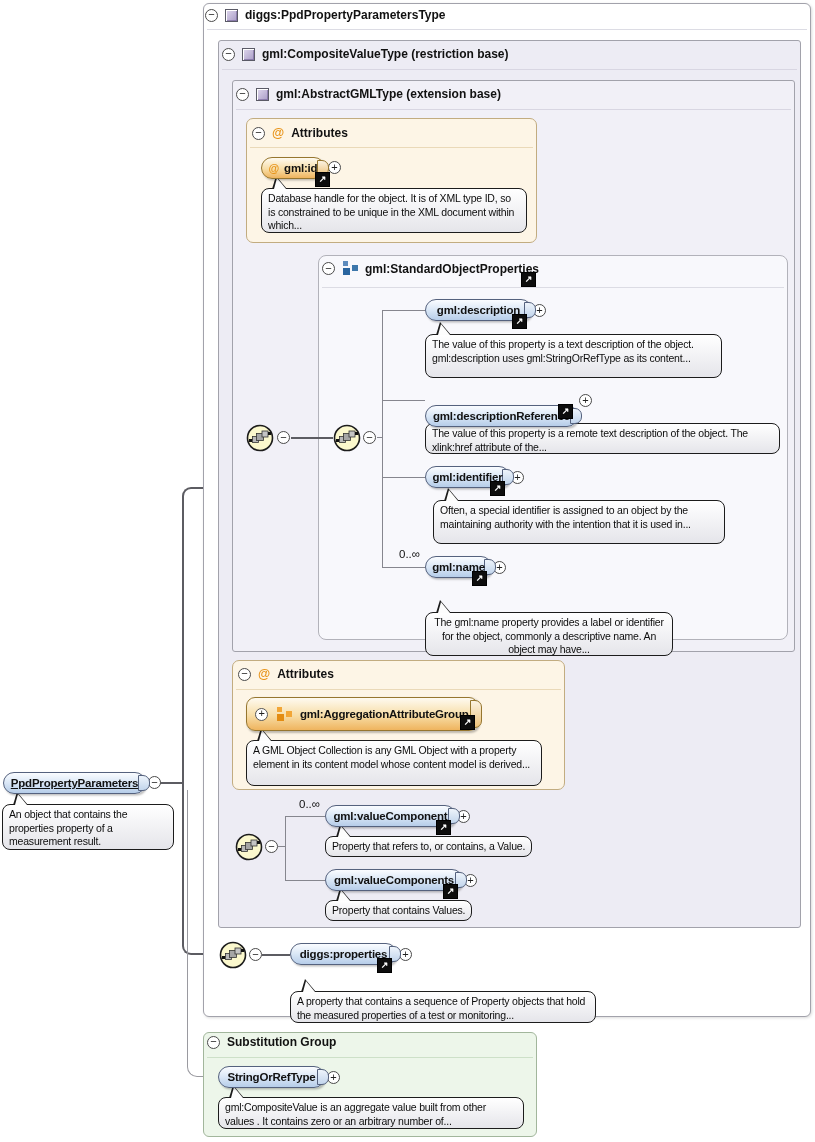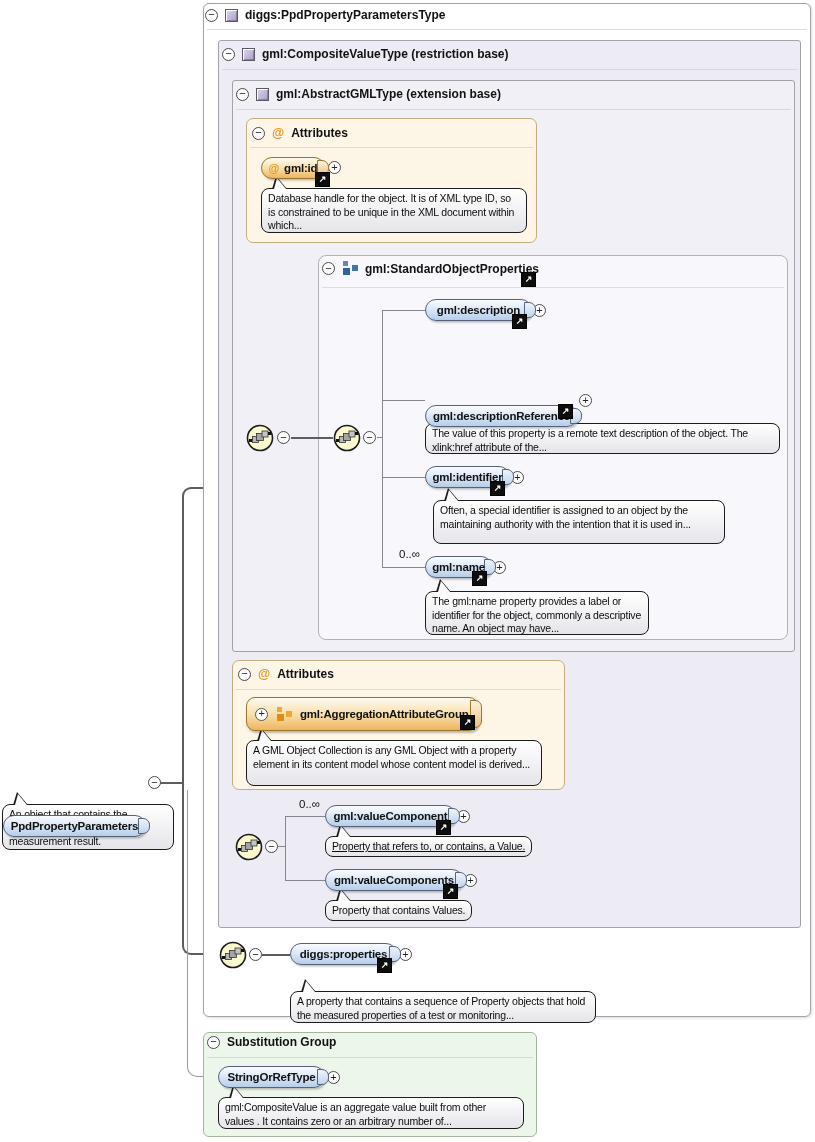--- a/index.html
+++ b/index.html
@@ -132,20 +132,21 @@
   <div class="lnh" style="left:382px;top:310px;width:43px;"></div>
   <div class="lnh" style="left:382px;top:400px;width:43px;"></div>
   <div class="lnh" style="left:382px;top:477px;width:43px;"></div>
   <div class="lnh" style="left:382px;top:567px;width:43px;"></div>
 
   <div class="pill" style="left:425px;top:299px;width:107px;">
     <span>gml:description</span>
   </div>
   <div class="pc" style="position:absolute;left:533px;top:304px;">+</div>
   <div class="arrow" style="left:512px;top:314px;">↗</div>
+  <div class="tip" style="left:425px;top:334px;width:297px;height:44px;">The value of this property is a text description of the object. gml:description uses gml:StringOrRefType as its content...</div>
 
   <div class="pill" style="left:425px;top:405px;width:153px;">
     <span>gml:descriptionReference</span>
   </div>
   <div class="pc" style="position:absolute;left:579px;top:394px;">+</div>
   <div class="arrow" style="left:558px;top:404px;">↗</div>
   <div class="tip" style="left:425px;top:423px;width:355px;height:31px;">The value of this property is a remote text description of the object. The xlink:href attribute of the...</div>
 
   <div class="pill" style="left:425px;top:466px;width:85px;">
     <span>gml:identifier</span>
@@ -153,21 +154,21 @@
   <div class="pc" style="position:absolute;left:511px;top:471px;">+</div>
   <div class="arrow" style="left:490px;top:481px;">↗</div>
   <div class="tip" style="left:425px;top:500px;width:292px;height:44px;margin-left:8px;">Often, a special identifier is assigned to an object by the maintaining authority with the intention that it is used in...</div>
 
   <div class="card" style="left:385px;top:548px;width:35px;">0..∞</div>
   <div class="pill" style="left:425px;top:556px;width:67px;">
     <span>gml:name</span>
   </div>
   <div class="pc" style="position:absolute;left:493px;top:561px;">+</div>
   <div class="arrow" style="left:472px;top:571px;">↗</div>
-  <div class="tip" style="left:425px;top:591px;width:224px;height:44px;">The gml:name property provides a label or identifier for the object, commonly a descriptive name. An object may have...</div>
+  <div class="tip" style="left:425px;top:612px;width:248px;height:44px;text-align:center;">The gml:name property provides a label or identifier for the object, commonly a descriptive name. An object may have...</div>
 
   <div class="box" style="left:232px;top:660px;width:333px;height:130px;background:#fdf5e6;border-color:#c2ac80;border-radius:7px;"></div>
   <div class="hdr" style="left:238px;top:667px;">
     <span class="mc">−</span>
     <span class="at">@</span>
     <span>Attributes</span>
   </div>
   <div class="sep" style="left:236px;top:689px;width:325px;background:#ead9b8;"></div>
 
   <div class="pill apill" style="left:246px;top:697px;width:232px;height:34px;border-radius:9px;justify-content:flex-start;padding-left:8px;gap:8px;">
@@ -196,21 +197,21 @@
   <div class="lnv" style="left:285px;top:816px;height:64px;"></div>
   <div class="lnh" style="left:285px;top:816px;width:40px;"></div>
   <div class="lnh" style="left:285px;top:880px;width:40px;"></div>
 
   <div class="card" style="left:288px;top:798px;width:32px;">0..∞</div>
   <div class="pill" style="left:325px;top:805px;width:131px;justify-content:center;">
     <span>gml:valueComponent</span>
   </div>
   <div class="pc" style="position:absolute;left:457px;top:810px;">+</div>
   <div class="arrow" style="left:436px;top:820px;">↗</div>
-  <div class="tip nowrap" style="left:325px;top:836px;height:21px;text-decoration:underline;">Property that refers to, or contains, a Value.</div>
+  <div class="tip nowrap" style="left:325px;top:836px;height:21px;">Property that refers to, or contains, a Value.</div>
 
   <div class="pill" style="left:325px;top:869px;width:138px;">
     <span>gml:valueComponents</span>
   </div>
   <div class="pc" style="position:absolute;left:464px;top:874px;">+</div>
   <div class="arrow" style="left:443px;top:884px;">↗</div>
   <div class="tip nowrap" style="left:325px;top:900px;height:21px;">Property that contains Values.</div>
 
   <svg class="seqi" style="left:219px;top:941px;" viewBox="0 0 28 28">
     <circle cx="14" cy="14" r="12.5" fill="#fbf8cd" stroke="#1c1c1c" stroke-width="1.6"></circle>
@@ -235,19 +236,19 @@
     <span class="mc">−</span>
     <span>Substitution Group</span>
   </div>
   <div class="sep" style="left:207px;top:1057px;width:326px;background:#cde0c8;"></div>
   <div class="pill" style="left:218px;top:1066px;width:107px;">
     <span>StringOrRefType</span>
   </div>
   <div class="pc" style="position:absolute;left:327px;top:1071px;">+</div>
   <div class="tip" style="left:218px;top:1097px;width:306px;height:32px;">gml:CompositeValue is an aggregate value built from other values . It contains zero or an arbitrary number of...</div>
 
-  <div class="pill" style="left:3px;top:815px;width:143px;">
+  <div class="pill" style="left:3px;top:772px;width:143px;text-decoration:underline;">
     <span>PpdPropertyParameters</span>
   </div>
   <div class="mc" style="position:absolute;left:148px;top:776px;">−</div>
   <div class="tip" style="left:2px;top:804px;width:172px;height:46px;">An object that contains the properties property of a measurement result.</div>
 
 </div>
 
 </body></html>

